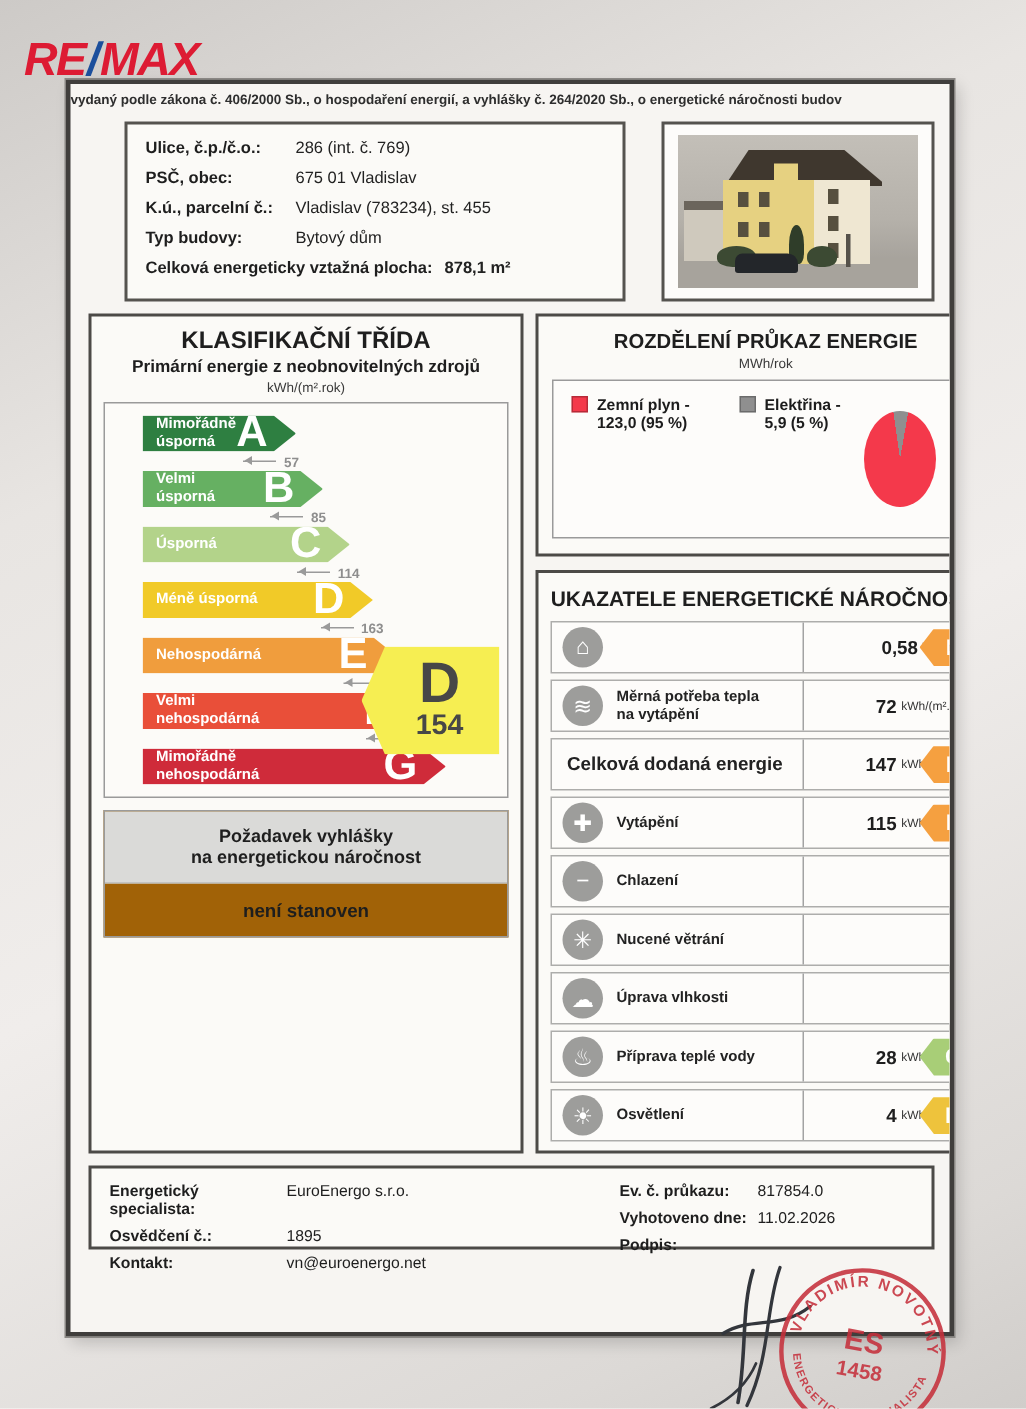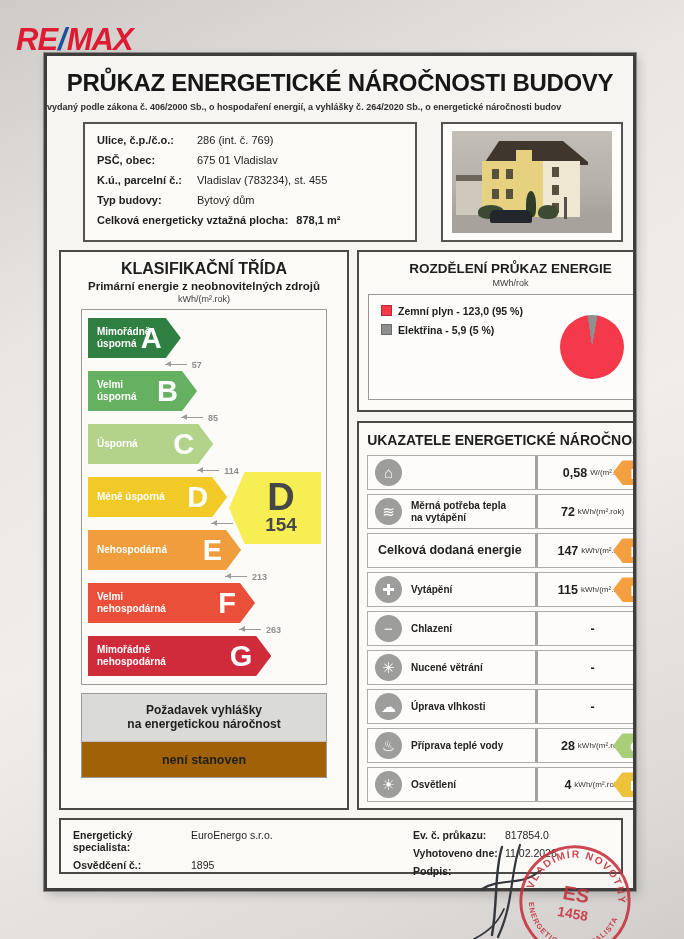--- a/index.html
+++ b/index.html
@@ -42,28 +42,28 @@
   .photo .win { position:absolute; width:7px; height:10px; background:#57503f; }
   .photo .bush { position:absolute; bottom:14px; width:26px; height:14px; background:#3c4a33; border-radius:50% 50% 40% 40%; }
   .photo .tree { position:absolute; left:74px; bottom:16px; width:10px; height:26px; background:#2f3d29; border-radius:50% 50% 30% 30%; }
   .photo .car { position:absolute; left:38px; bottom:10px; width:42px; height:13px; background:#23262a; border-radius:5px 7px 2px 2px; }
   .photo .pole { position:absolute; left:112px; bottom:14px; width:3px; height:22px; background:#55514a; }
   .photo .house2 { position:absolute; left:4px; top:44px; width:26px; height:40px; background:#cfc9bd; border-top:6px solid #6b655c; }
 
   .mid-row { display:flex; gap:8px; margin:8px 10px 0 12px; align-items:stretch; }
 
   .panel { border:2px solid #4c4a47; background:#fbfaf7; }
-  .left-col { width:290px; flex:none; padding:8px 20px 6px; }
+  .left-col { width:290px; flex:none; padding:8px 8px 6px; }
   .lc-title { text-align:center; font-size:16px; font-weight:bold; }
   .lc-sub { text-align:center; font-size:11.5px; font-weight:bold; margin-top:2px; }
   .lc-unit { text-align:center; font-size:9px; color:#3a3a3a; margin-top:2px; }
 
   .scale-box { border:1.5px solid #9a9a9a; margin-top:5px; padding:8px 6px 8px 6px; position:relative; background:#fcfbf8; }
-  .bar { height:40px; position:relative; color:#fff;
-         clip-path:polygon(0 0, calc(100% - 15px) 0, 100% 50%, calc(100% - 15px) 100%, 0 100%); }
+  .bar { height:24px; position:relative; color:#fff;
+         clip-path:polygon(0 0, calc(100% - 15px) 0, 100% 50%, calc(100% - 15px) 100%, 0 100%);margin-left:19px; }
   .bar-label { position:absolute; left:9px; top:50%; transform:translateY(-50%); font-size:10px; font-weight:bold; line-height:1.2; white-space:pre-line; }
   .bar-letter { position:absolute; right:19px; top:50%; transform:translateY(-50%); font-size:29px; font-weight:bold; }
   .w-a{width:40%} .w-b{width:47%} .w-c{width:54%} .w-d{width:60%} .w-e{width:66%} .w-f{width:72%} .w-g{width:79%}
   .thr { height:13px; display:flex; align-items:center; font-size:9px; color:#8e8e8e; font-weight:bold;text-align:center; }
   .t-a{margin-left:calc(40% - 16px)} .t-b{margin-left:calc(47% - 16px)} .t-c{margin-left:calc(54% - 16px)}
   .t-d{margin-left:calc(60% - 16px)} .t-e{margin-left:calc(66% - 16px)} .t-f{margin-left:calc(72% - 16px)}
   .thr-dash { width:22px; height:1px; background:#9a9a9a; position:relative; margin-right:5px; }
   .thr-dash::before { content:""; position:absolute; left:-2px; top:-3px; border:3.5px solid transparent; border-right:5px solid #9a9a9a; }
 
   .marker {
@@ -78,35 +78,35 @@
   .req-head { background:#dadad8; text-align:center; font-size:12px; font-weight:bold; padding:9px 6px 10px; position:relative; border-bottom:1px solid #c2c2c0; }
   .req-head::after { content:""; position:absolute; left:50%; bottom:-8px; transform:translateX(-50%);
     border:9px solid transparent; border-top:8px solid #dadad8; }
   .req-value { text-align:center; font-size:12.5px; font-weight:bold; padding:11px 6px 10px; }
 
   .right-col { flex:1; display:flex; flex-direction:column; gap:9px; }
   .pie-panel { padding:9px 9px 10px; }
   .pp-title { text-align:center; font-size:13.5px; font-weight:bold; }
   .pp-unit { text-align:center; font-size:9px; color:#3a3a3a; margin-top:2px; }
   .pie-inner { border:1.5px solid #9a9a9a; margin-top:6px; background:#fdfcfa; height:106px; display:flex; padding:10px 12px; }
-  .legend { display:flex; flex-direction:column; gap:7px; }
+  .legend { display:flex; flex-direction:row; gap:7px; }
   .legend-item { display:flex; align-items:flex-start; gap:6px; font-size:10.5px; font-weight:bold; color:#1c1c1c; }
   .legend-swatch { width:11px; height:11px; flex:none; margin-top:0; border:1px solid rgba(0,0,0,.25); }
   .pie { margin-left:auto; margin-right:16px; width:64px; height:64px; border-radius:50%; align-self:center;
          background:conic-gradient(from -8deg, #8f8f8f 0deg 18deg, #f4394b 18deg 360deg); }
 
   .ind-panel { flex:1; padding:7px 8px 6px; }
   .ind-title { text-align:center; font-size:14px; font-weight:bold; margin:2px 0 7px; }
   .ind-row { border:1.5px solid #adadab; background:#fdfcfa; height:35px; display:flex; align-items:center; margin-bottom:4px; position:relative; }
   .ind-icon { width:27px; height:27px; border-radius:50%; background:#9d9d9b; color:#fff; flex:none;
               display:flex; align-items:center; justify-content:center; font-size:15px; margin:0 9px 0 7px; }
   .ind-label { font-size:10px; font-weight:bold; line-height:1.2; color:#222; width:124px; white-space:pre-line; }
   .ind-label.solo { font-size:12.5px; width:auto; padding-left:10px; }
-  .ind-val { margin-left:auto; width:118px; border-left:3px solid #a3a3a3; align-self:stretch;
-             display:flex; align-items:center; justify-content:center; gap:3px; padding-right:6px; }
+  .ind-val { margin-left:auto; width:118px; border-left:1px solid #a3a3a3; align-self:stretch;
+             display:flex; align-items:center; justify-content:flex-end; gap:3px; padding-right:6px; }
   .ind-num { font-size:12.5px; font-weight:bold; }
   .ind-unit { font-size:8px; color:#333; }
   .badge { position:absolute; right:3px; top:50%; transform:translateY(-50%); width:37px; height:25px;
            clip-path:polygon(0 50%, 26% 0, 88% 0, 100% 12%, 100% 88%, 88% 100%, 26% 100%);
            color:#fff; font-weight:bold; font-size:15px; display:flex; align-items:center; justify-content:center; padding-left:8px; }
 
   .bottom-row { margin:8px 10px 0 12px; border:2px solid #4c4a47; background:#fbfaf7; padding:9px 12px 8px; display:flex; height:56px; }
   .foot-col { display:flex; flex-direction:column; gap:6px; }
   .foot-col.left { flex:1; }
   .foot-col.right { width:196px; flex:none; }
@@ -120,21 +120,20 @@
 </style>
 </head>
 <body>
 
 <div class="page">
 
   <div class="remax"><span>RE</span><span class="slash">/</span><span>MAX</span></div>
 
   <div class="frame">
 
-    <div class="cert-title">PRŮKAZ ENERGETICKÉ NÁROČNOSTI BUDOVY</div>
     <div class="cert-subtitle">vydaný podle zákona č. 406/2000 Sb., o hospodaření energií, a vyhlášky č. 264/2020 Sb., o energetické náročnosti budov</div>
 
     <div class="top-row">
       <div class="info-box">
         <div class="info-row">
           <span class="info-label">Ulice, č.p./č.o.:</span>
           <span class="info-value">286 (int. č. 769)</span>
         </div>
         <div class="info-row">
           <span class="info-label">PSČ, obec:</span>
@@ -372,20 +371,24 @@
     <div class="bottom-row">
       <div class="foot-col left">
         <div class="foot-row">
           <span class="foot-label">Energetický specialista:</span>
           <span>EuroEnergo s.r.o.</span>
         </div>
         <div class="foot-row">
           <span class="foot-label">Osvědčení č.:</span>
           <span>1895</span>
         </div>
+        <div class="foot-row">
+          <span class="foot-label">Kontakt:</span>
+          <span>vn@euroenergo.net</span>
+        </div>
       </div>
       <div class="foot-col right">
         <div class="foot-row">
           <span class="foot-label">Ev. č. průkazu:</span>
           <span>817854.0</span>
         </div>
         <div class="foot-row">
           <span class="foot-label">Vyhotoveno dne:</span>
           <span>11.02.2026</span>
         </div>

